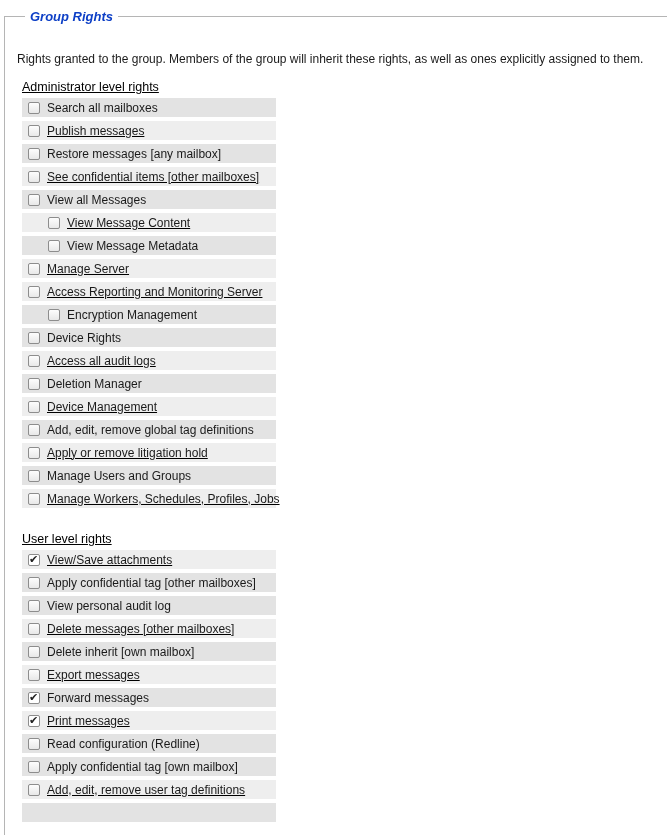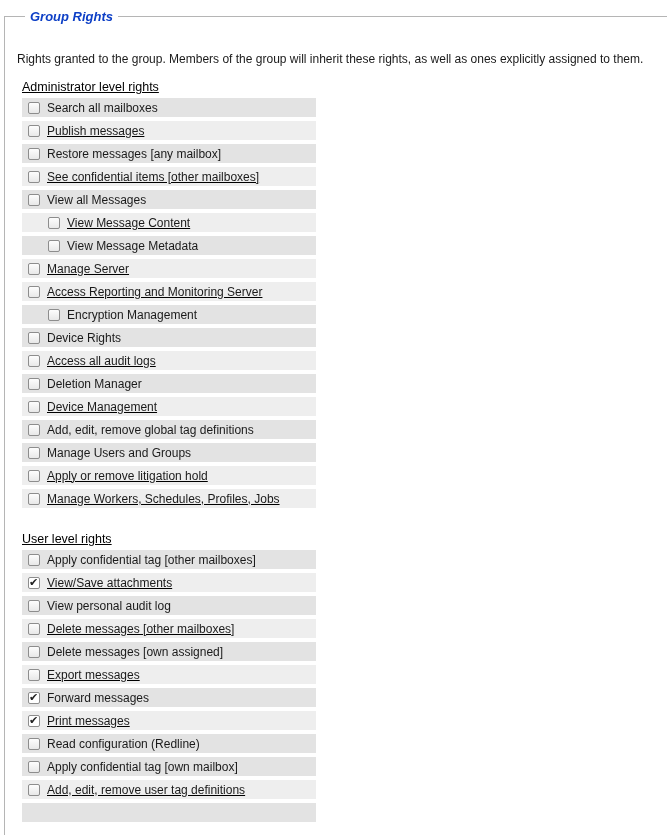--- a/index.html
+++ b/index.html
@@ -49,21 +49,21 @@
   }
   .section-heading.later {
     margin-top: 24px;
   }
   .rights-list {
     margin: 3px 0 0 5px;
   }
   .right-row {
     display: flex;
     align-items: center;
-    width: 294px;
+    width: 254px;
     height: 19px;
     margin-bottom: 4px;
   }
   .right-row.dark  { background: var(--row-dark, #e3e3e3); }
   .right-row.light { background: var(--row-light, #eeeeee); text-decoration: underline; }
   .cb {
     flex: 0 0 auto;
     width: 12px;
     height: 12px;
     margin-left: 6px;
@@ -154,54 +154,54 @@
           <span class="right-label">Deletion Manager</span>
         </div>
         <div class="right-row light">
           <span class="cb"></span>
           <span class="right-label">Device Management</span>
         </div>
         <div class="right-row dark">
           <span class="cb"></span>
           <span class="right-label">Add, edit, remove global tag definitions</span>
         </div>
+        <div class="right-row light">
+          <span class="cb"></span>
+          <span class="right-label">Apply or remove litigation hold</span>
+        </div>
         <div class="right-row dark">
           <span class="cb"></span>
           <span class="right-label">Manage Users and Groups</span>
-        </div>
-        <div class="right-row light">
-          <span class="cb"></span>
-          <span class="right-label">Apply or remove litigation hold</span>
         </div>
         <div class="right-row light">
           <span class="cb"></span>
           <span class="right-label">Manage Workers, Schedules, Profiles, Jobs</span>
         </div>
       </div>
       <div class="section-heading later">User level rights</div>
       <div class="rights-list">
-        <div class="right-row dark">
-          <span class="cb"></span>
-          <span class="right-label">Apply confidential tag [other mailboxes]</span>
-        </div>
         <div class="right-row light">
           <span class="cb checked"></span>
           <span class="right-label">View/Save attachments</span>
         </div>
         <div class="right-row dark">
           <span class="cb"></span>
+          <span class="right-label">Apply confidential tag [other mailboxes]</span>
+        </div>
+        <div class="right-row dark">
+          <span class="cb"></span>
           <span class="right-label">View personal audit log</span>
         </div>
         <div class="right-row light">
           <span class="cb"></span>
           <span class="right-label">Delete messages [other mailboxes]</span>
         </div>
         <div class="right-row dark">
           <span class="cb"></span>
-          <span class="right-label">Delete messages [own assigned]</span>
+          <span class="right-label">Delete inherit [own mailbox]</span>
         </div>
         <div class="right-row light">
           <span class="cb"></span>
           <span class="right-label">Export messages</span>
         </div>
         <div class="right-row dark">
           <span class="cb checked"></span>
           <span class="right-label">Forward messages</span>
         </div>
         <div class="right-row light">

